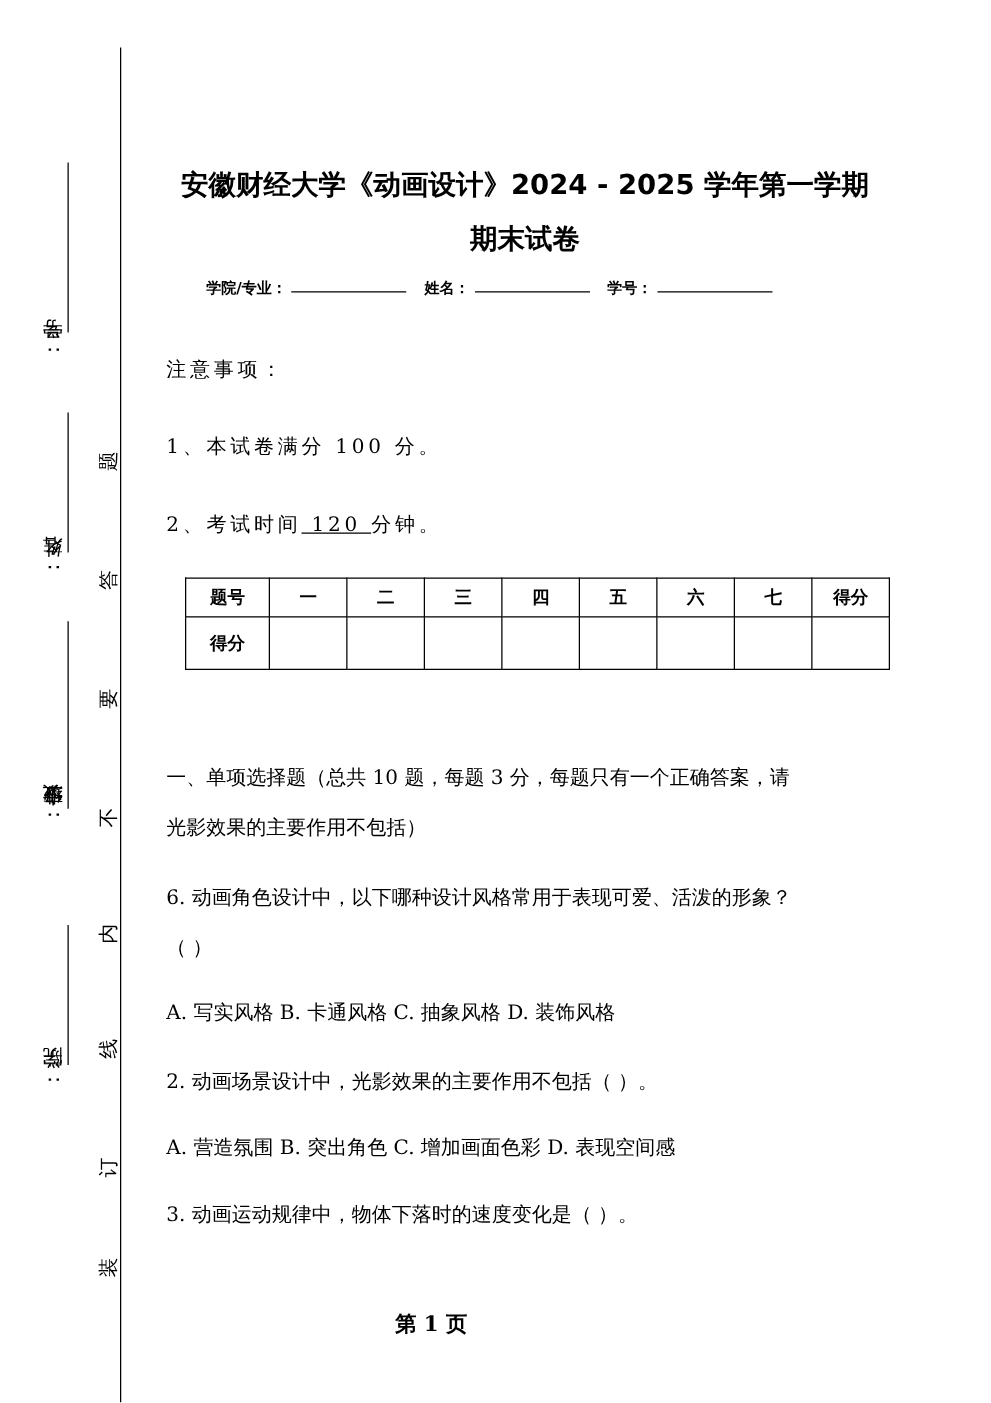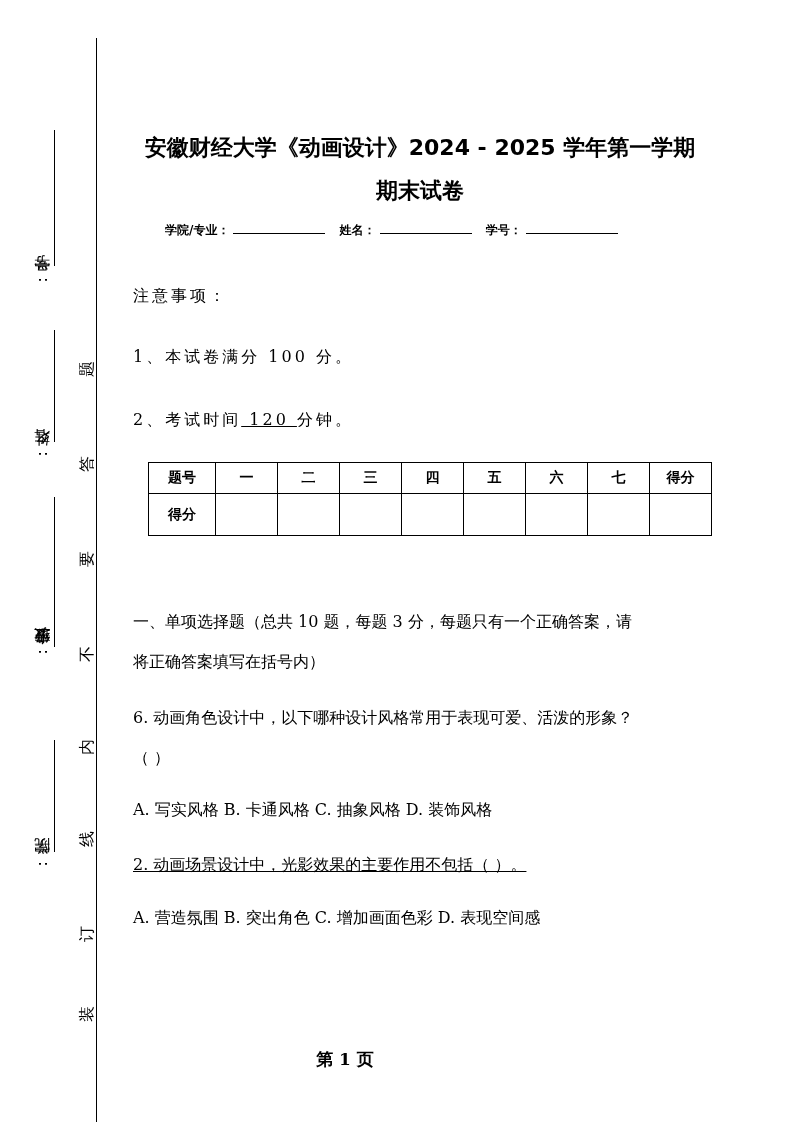--- a/index.html
+++ b/index.html
@@ -93,24 +93,25 @@
       <td></td>
       <td></td>
       <td></td>
       <td></td>
       <td></td>
     </tr>
   </tbody>
     </table>
 
   <div class="text" style="top:612px;">一、单项选择题（总共 10 题，每题 3 分，每题只有一个正确答案，请</div>
-  <div class="text" style="top:652px;">将正确答案填写在括号内）</div>
+  <div class="text" style="top:652px;">光影效果的主要作用不包括）</div>
 
   <div class="text" style="top:708px;">6. 动画角色设计中，以下哪种设计风格常用于表现可爱、活泼的形象？</div>
   <div class="text" style="top:748px;">（   ）</div>
   <div class="text" style="top:800px;">A. 写实风格   B. 卡通风格   C. 抽象风格   D. 装饰风格</div>
 
-  <div class="text" style="top:855px;text-decoration:underline;">2. 动画场景设计中，光影效果的主要作用不包括（   ）。</div>
+  <div class="text" style="top:855px;">2. 动画场景设计中，光影效果的主要作用不包括（   ）。</div>
   <div class="text" style="top:908px;">A. 营造氛围   B. 突出角色   C. 增加画面色彩   D. 表现空间感</div>
 
+  <div class="text" style="top:962px;">3. 动画运动规律中，物体下落时的速度变化是（   ）。</div>
 
   <div class="footer">第 1 页</div>
 </div>
 
 </body></html>

